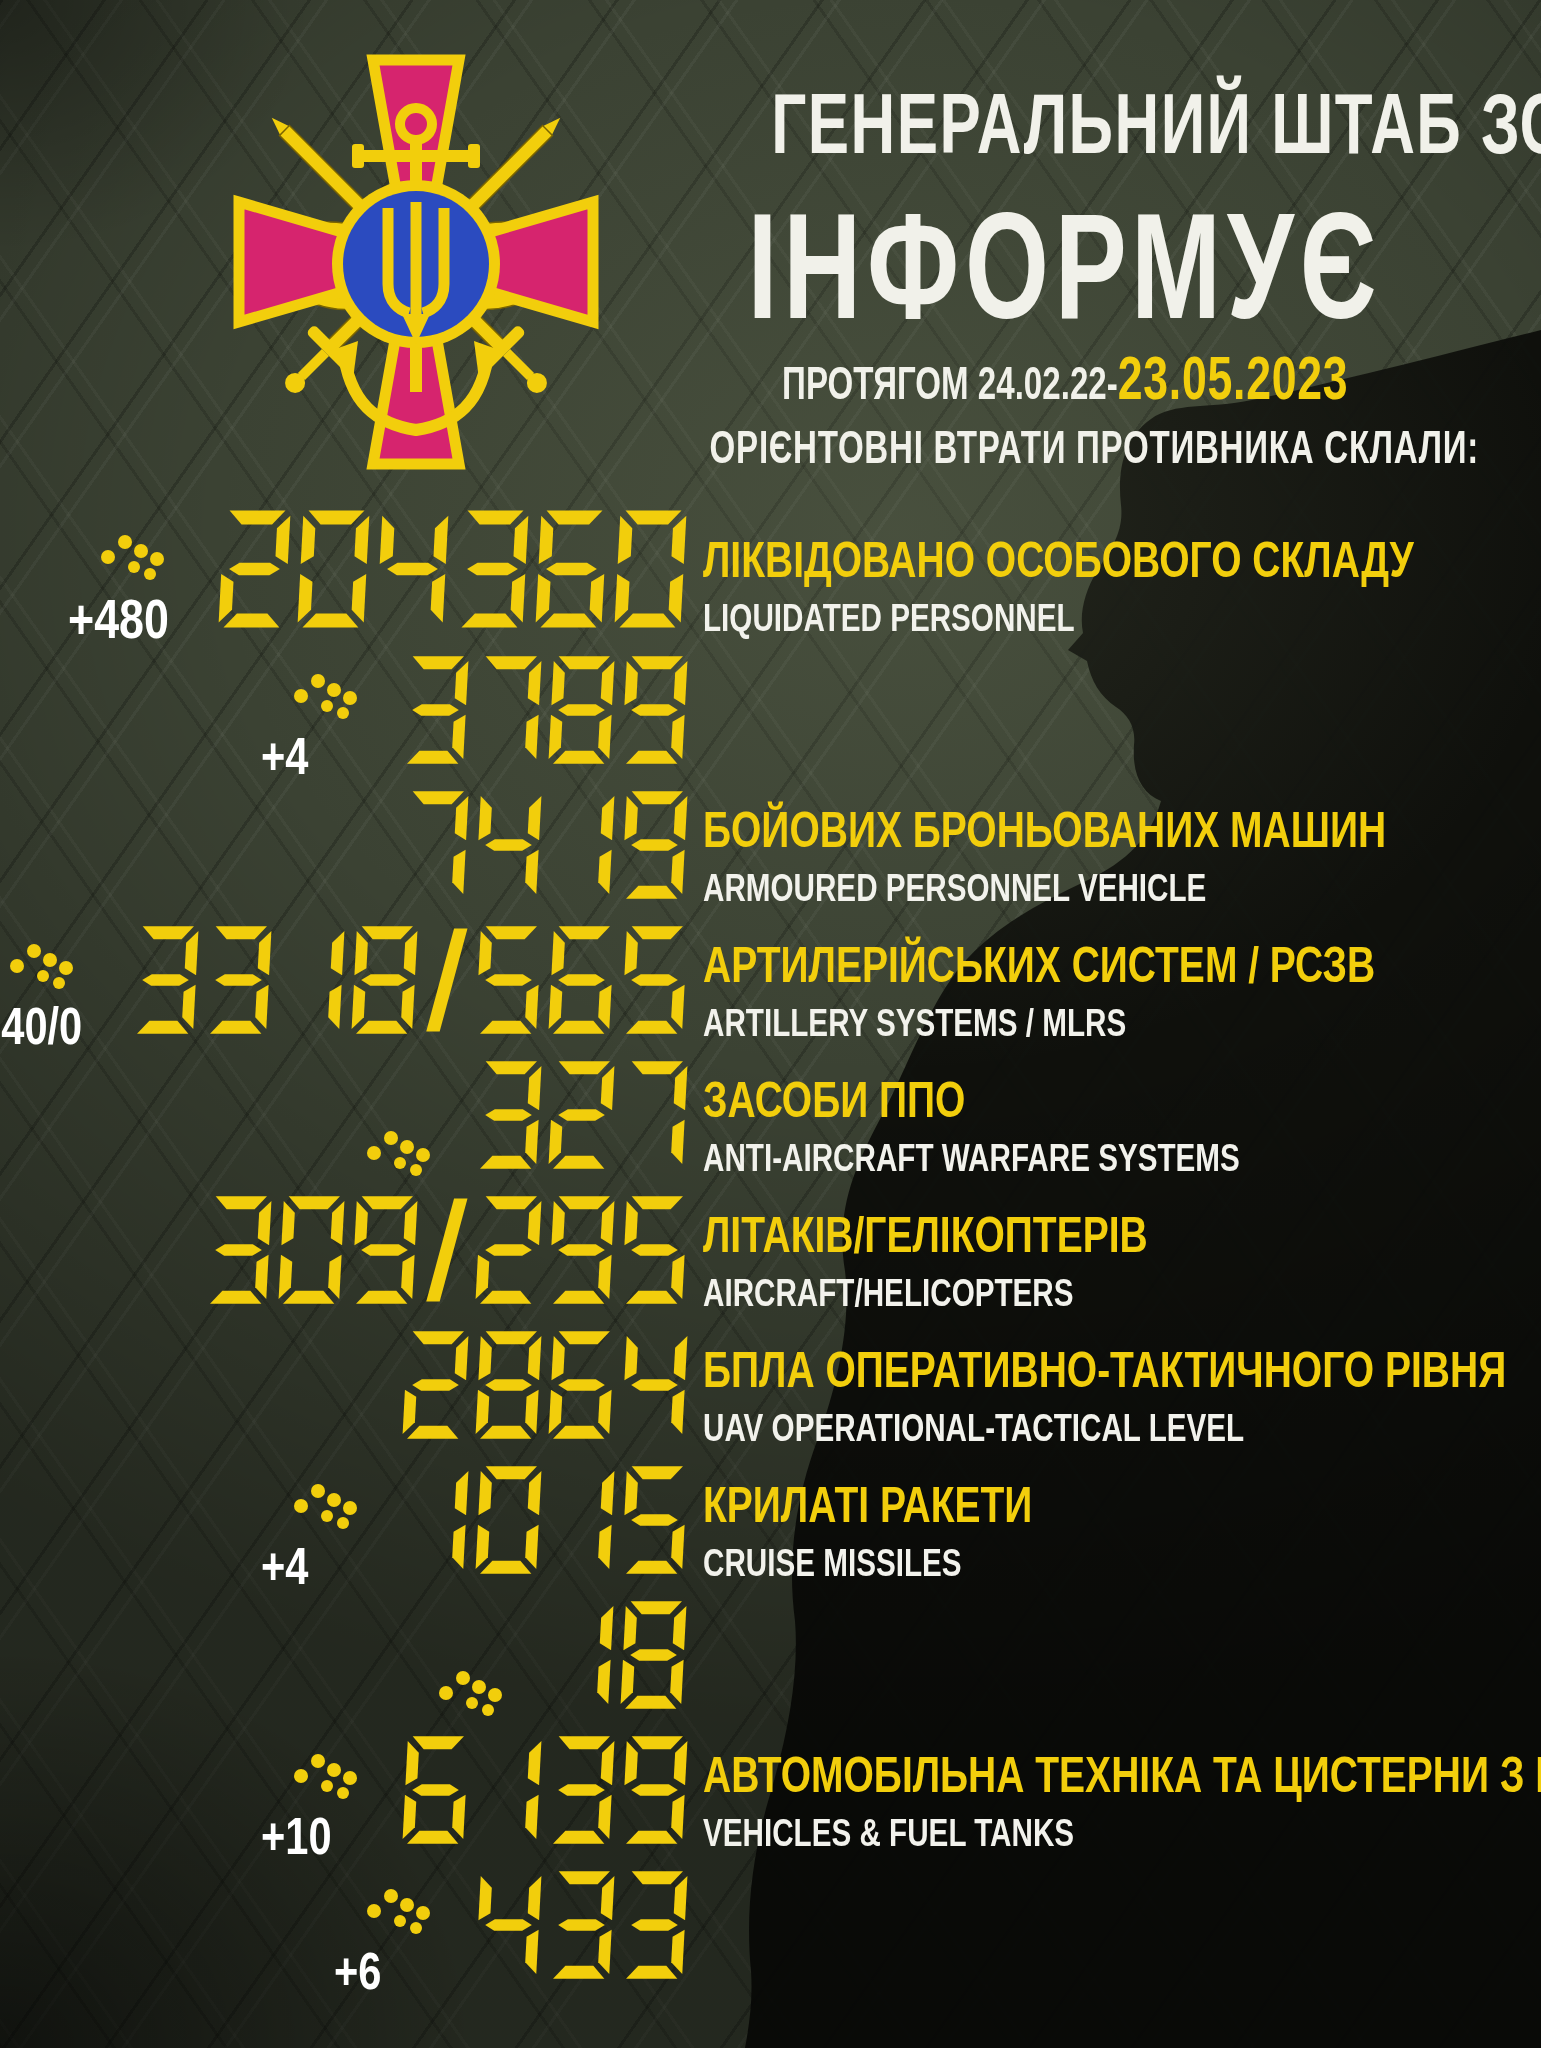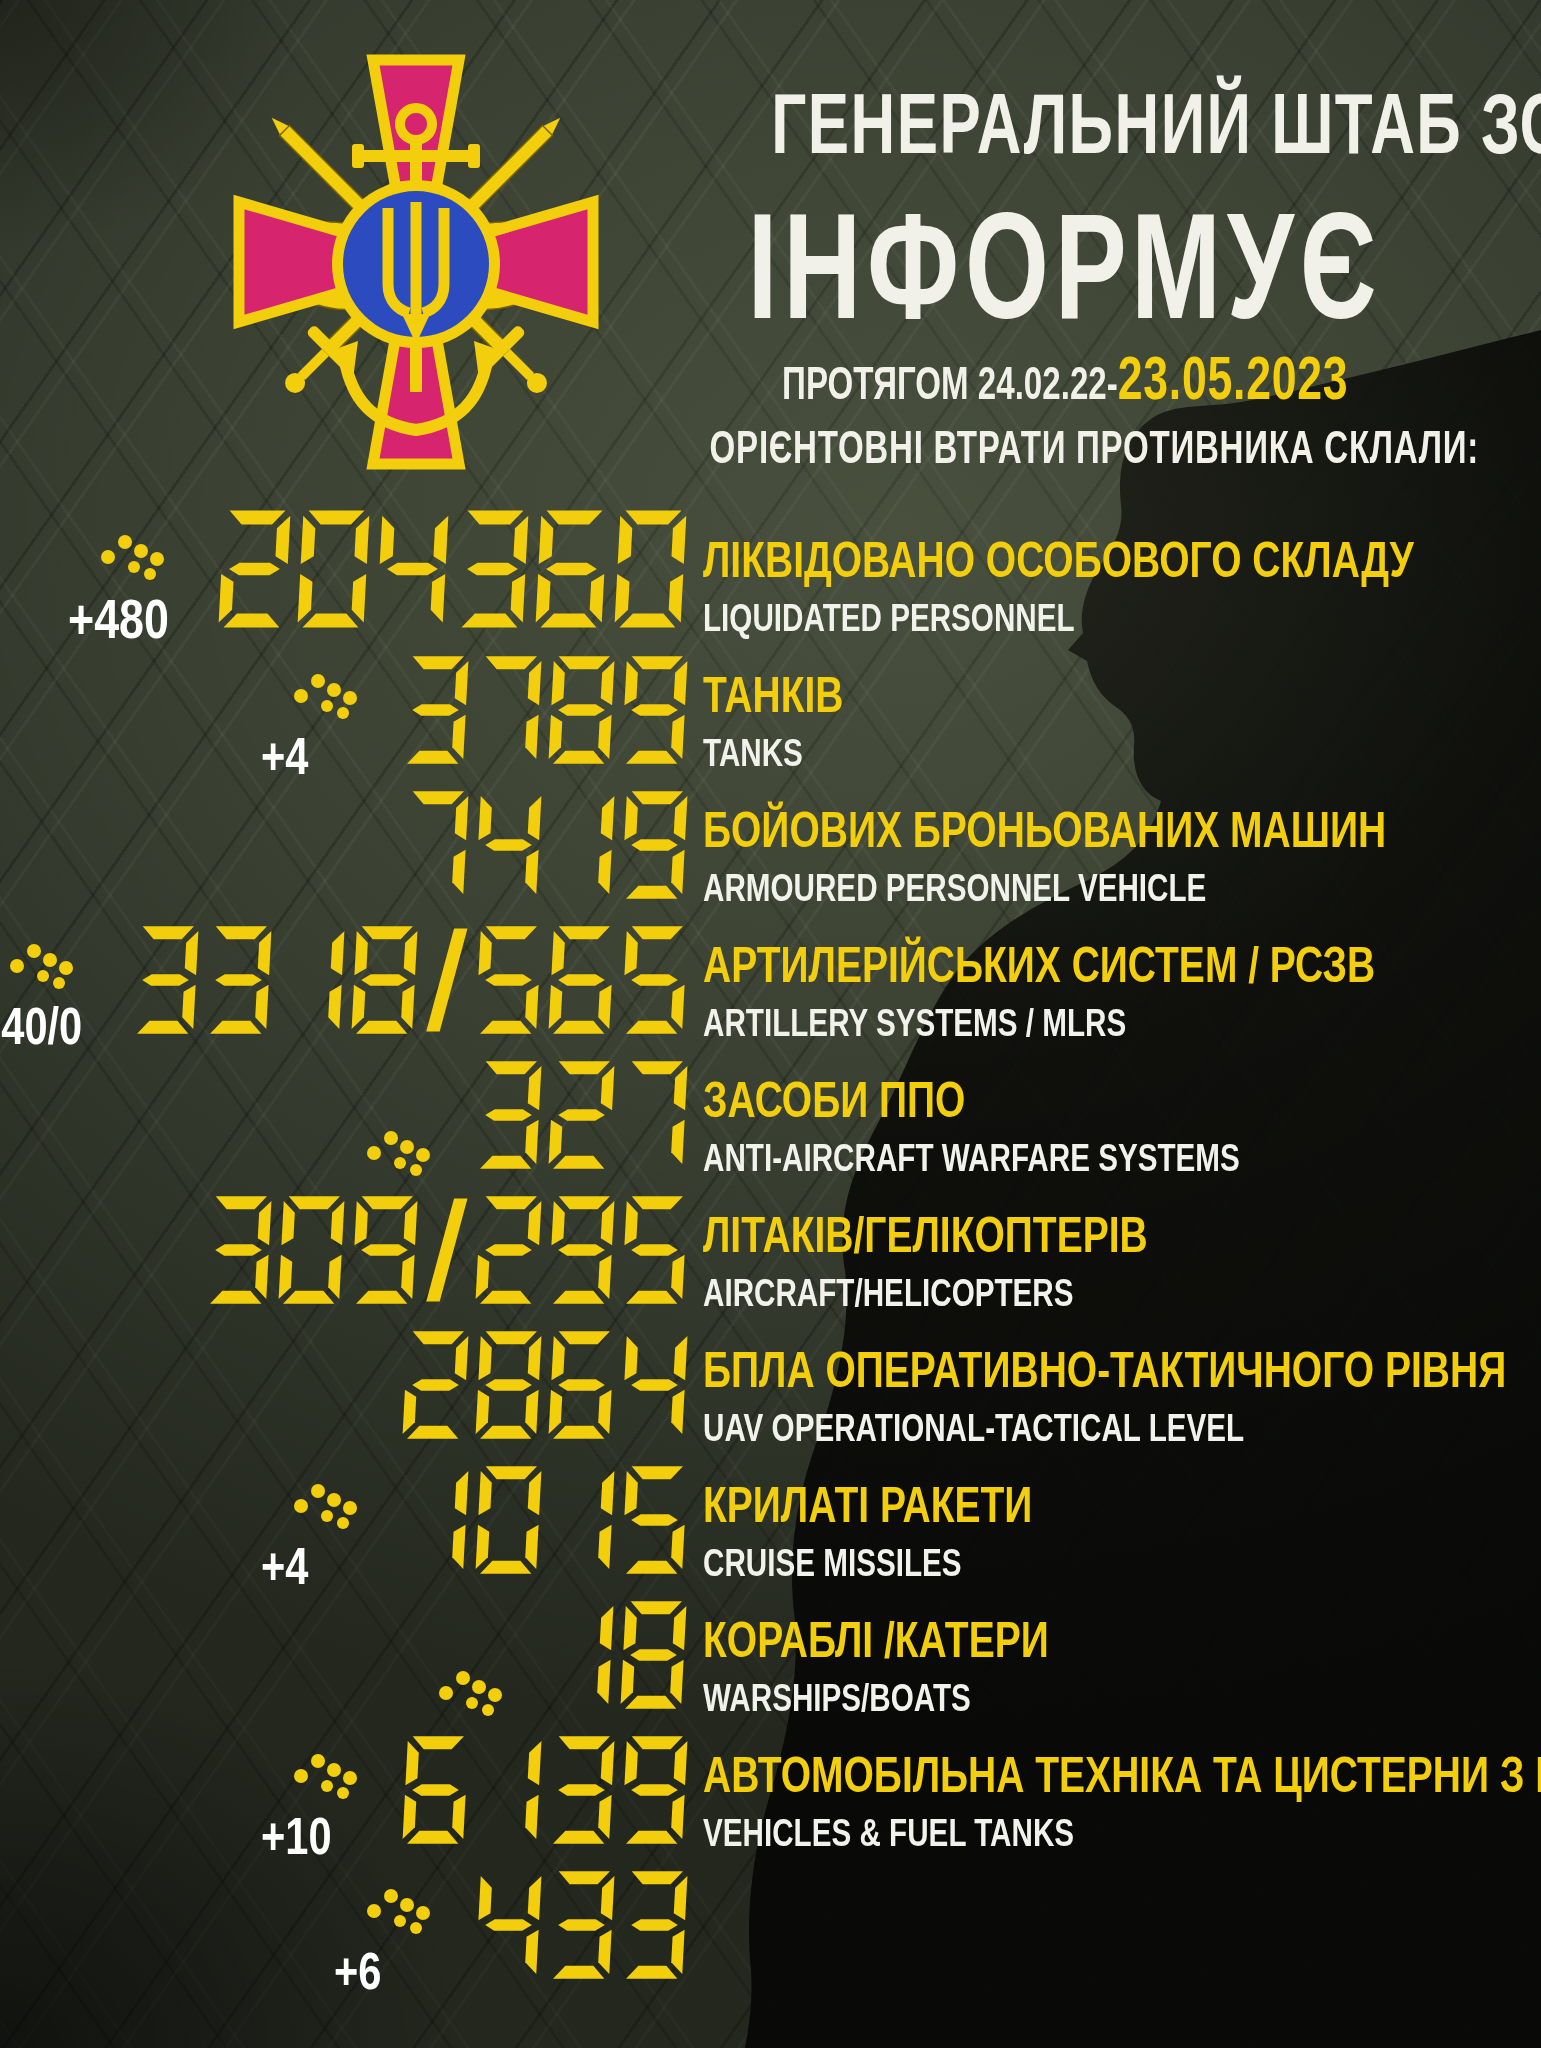--- a/index.html
+++ b/index.html
@@ -227,24 +227,20 @@
               <polygon points="8,48 16,43 40,43 48,48 40,53 16,53"></polygon>
             </svg><svg viewBox="0 0 56 96">
               <polygon points="6,2 50,2 40,13 16,13"></polygon>
               <polygon points="54,6 54,44 44,38 44,16"></polygon>
               <polygon points="54,52 54,90 44,80 44,58"></polygon>
               <polygon points="6,94 50,94 40,83 16,83"></polygon>
               <polygon points="2,6 12,16 12,38 2,44"></polygon>
               <polygon points="8,48 16,43 40,43 48,48 40,53 16,53"></polygon>
             </svg></div>
     </div>
-    <div class="labelzone">
-      <div class="label-ua">ТАНКІВ</div>
-      <div class="label-en">TANKS</div>
-    </div>
   </div>
       <div class="row">
     <div class="numzone">
       <div class="digital"><svg viewBox="0 0 56 96">
               <polygon points="6,2 50,2 40,13 16,13"></polygon>
               <polygon points="54,6 54,44 44,38 44,16"></polygon>
               <polygon points="54,52 54,90 44,80 44,58"></polygon>
             </svg><svg viewBox="0 0 56 96">
               <polygon points="2,6 12,16 12,38 2,44"></polygon>
               <polygon points="8,48 16,43 40,43 48,48 40,53 16,53"></polygon>
@@ -510,24 +506,20 @@
             </svg><svg viewBox="0 0 56 96">
               <polygon points="6,2 50,2 40,13 16,13"></polygon>
               <polygon points="54,6 54,44 44,38 44,16"></polygon>
               <polygon points="54,52 54,90 44,80 44,58"></polygon>
               <polygon points="6,94 50,94 40,83 16,83"></polygon>
               <polygon points="2,52 12,58 12,80 2,90"></polygon>
               <polygon points="2,6 12,16 12,38 2,44"></polygon>
               <polygon points="8,48 16,43 40,43 48,48 40,53 16,53"></polygon>
             </svg></div>
     </div>
-    <div class="labelzone">
-      <div class="label-ua">КОРАБЛІ /КАТЕРИ</div>
-      <div class="label-en">WARSHIPS/BOATS</div>
-    </div>
   </div>
       <div class="row">
     <div class="numzone">
       <div class="incblock">
         <svg class="people-icon" viewBox="0 0 80 56" hidden="">
           <circle cx="10" cy="28" r="7"></circle>
               <circle cx="27" cy="13" r="7"></circle>
               <circle cx="43" cy="22" r="7"></circle>
           <circle cx="59" cy="30" r="7"></circle>
               <circle cx="36" cy="38" r="6"></circle>

